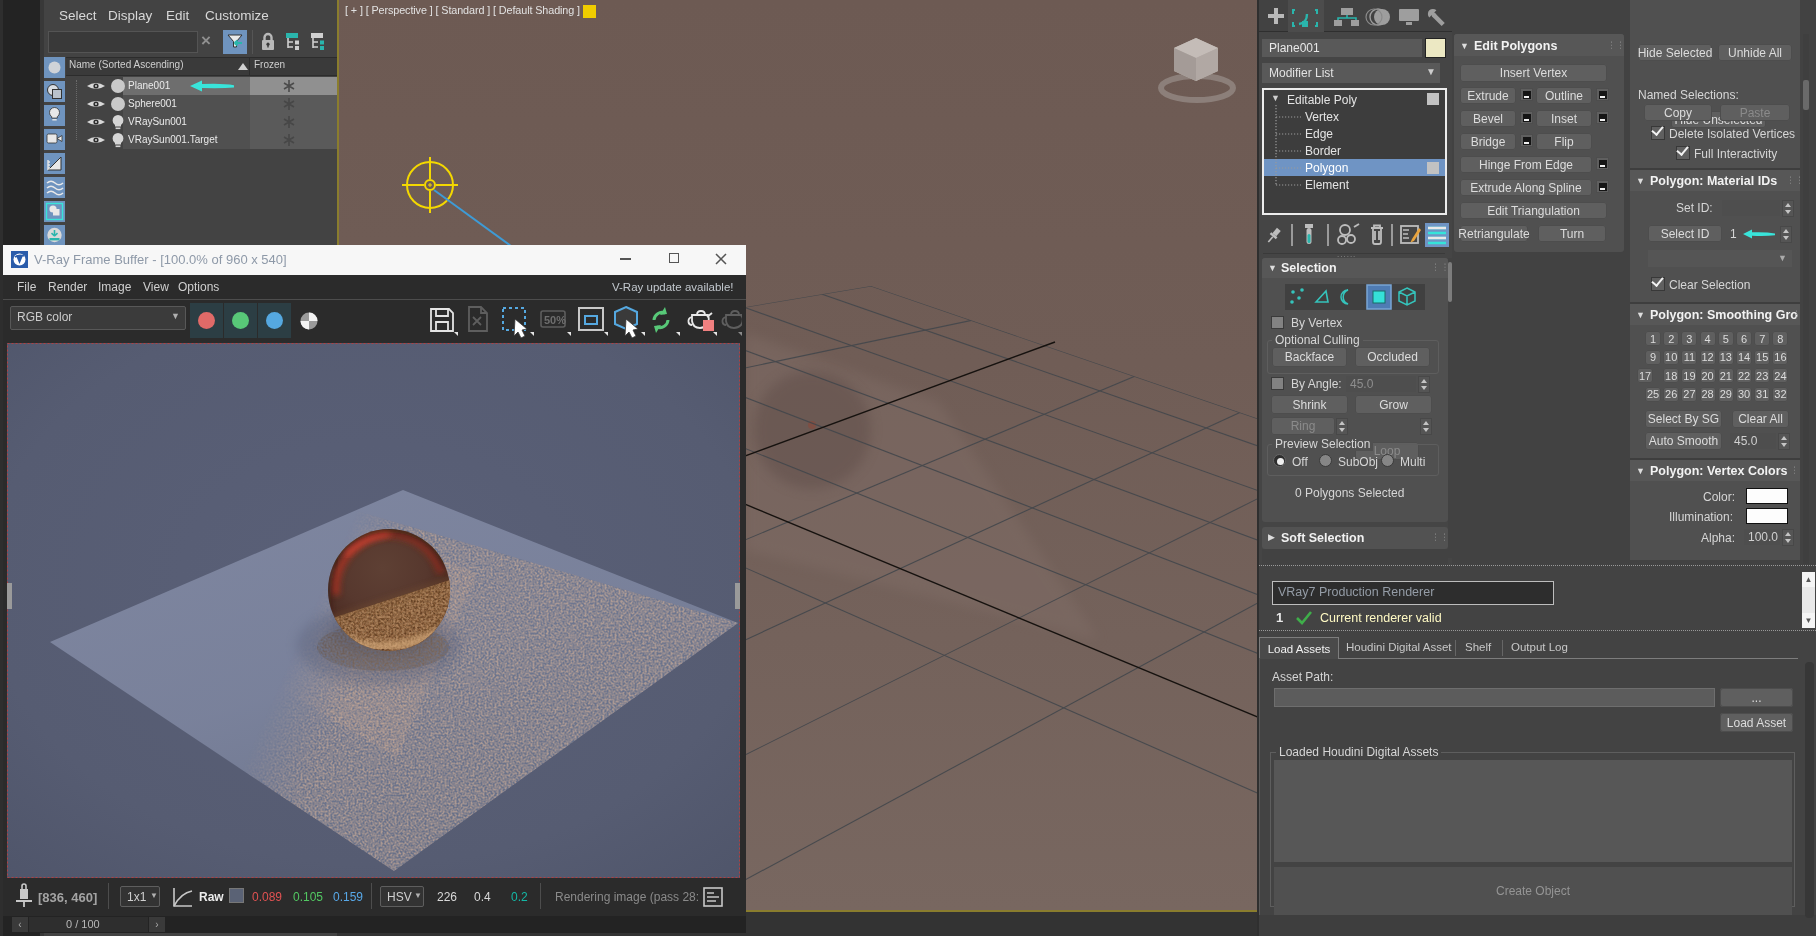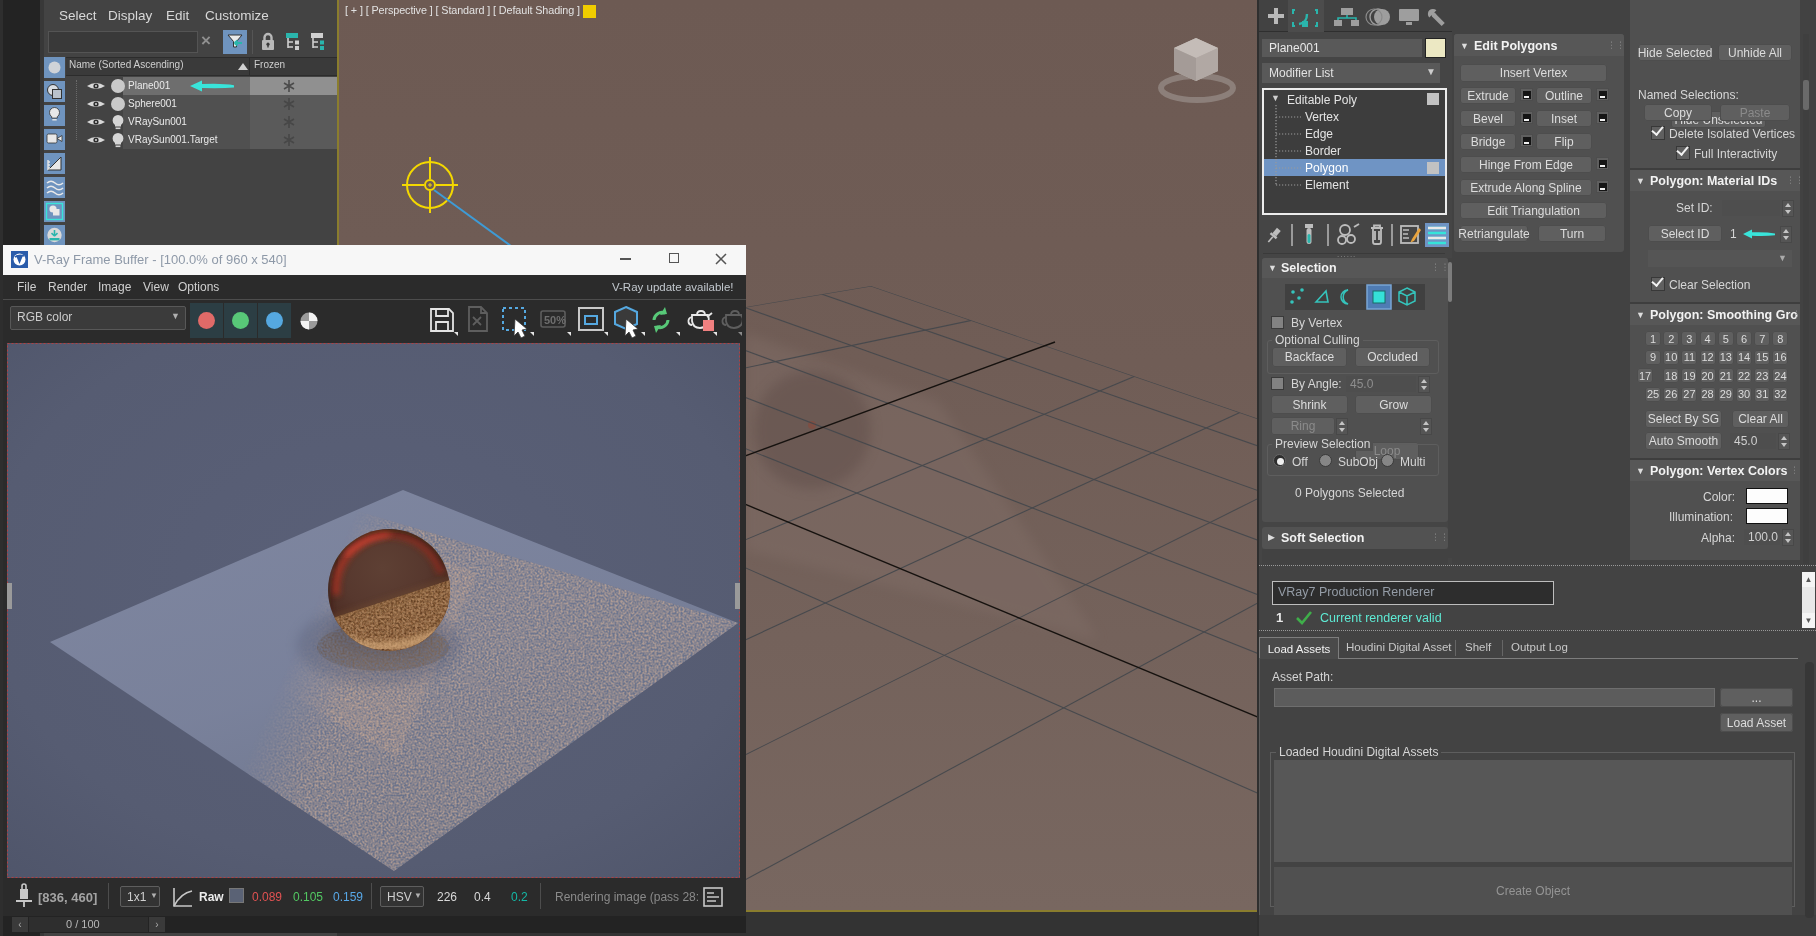--- a/index.html
+++ b/index.html
@@ -604,21 +604,21 @@
   <div class="abs" style="left:544px;top:34px;width:6px;height:530px;background:#3f3f3f;"></div>
   <div class="abs" style="left:544px;top:80px;width:6px;height:30px;background:#6a6a6a;border-radius:2px;"></div>
 
   <div class="abs" style="left:0;top:566px;width:557px;height:370px;background:#434343;"></div>
   <div class="abs" style="left:0;top:565px;width:557px;height:1px;border-top:1px dotted #999;"></div>
   <div class="abs" style="left:13px;top:581px;width:282px;height:24px;background:#2d2d2d;border:1px solid #bdbdbd;color:#949ca6;font-size:12.5px;padding:3px 5px;">VRay7 Production Renderer</div>
   <div class="abs" style="left:17px;top:610px;font-weight:bold;color:#e8e8e8;font-size:13px;">1</div>
   <svg class="abs" style="left:36px;top:610px;" width="18" height="15" viewBox="0 0 18 15">
         <path d="M2 8 L7 13 L16 2" stroke="#3fae4a" stroke-width="2.6" fill="none"></path>
       </svg>
-  <div class="abs" style="left:61px;top:611px;color:#5eead4;font-size:12.5px;">Current renderer valid</div>
+  <div class="abs" style="left:61px;top:611px;color:#fef9c3;font-size:12.5px;">Current renderer valid</div>
   <div class="abs" style="left:543px;top:572px;width:13px;height:56px;background:#e8e8e8;"></div>
   <div class="abs" style="left:543px;top:572px;width:13px;height:15px;background:#f4f4f4;color:#555;font-size:8px;text-align:center;line-height:15px;">▲</div>
   <div class="abs" style="left:543px;top:613px;width:13px;height:15px;background:#f4f4f4;color:#555;font-size:8px;text-align:center;line-height:15px;">▼</div>
   <div class="abs" style="left:0;top:630px;width:557px;height:1px;border-top:1px dotted #999;"></div>
 
   <div class="abs" style="left:0;top:637px;width:80px;height:22px;background:#4a4a4a;border:1px solid #7d7d7d;border-bottom:none;color:#f2f2f2;text-align:center;line-height:22px;font-size:11.5px;">Load Assets</div>
   <div class="abs" style="left:87px;top:641px;color:#c8c8c8;font-size:11.5px;">Houdini Digital Asset</div>
   <div class="abs" style="left:196px;top:640px;width:1px;height:16px;background:#666;"></div>
   <div class="abs" style="left:206px;top:641px;color:#c8c8c8;font-size:11.5px;">Shelf</div>
   <div class="abs" style="left:243px;top:640px;width:1px;height:16px;background:#666;"></div>

